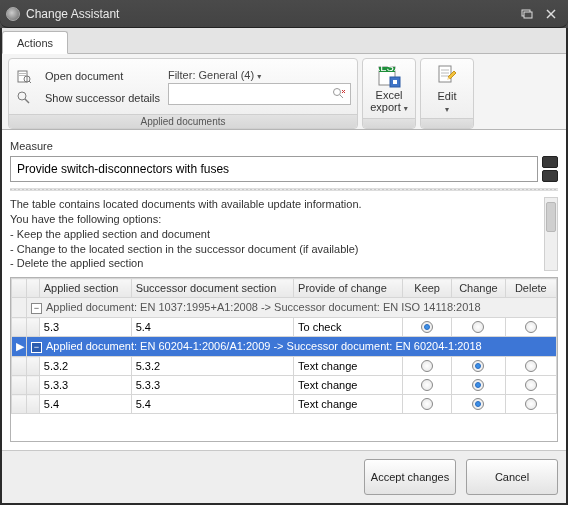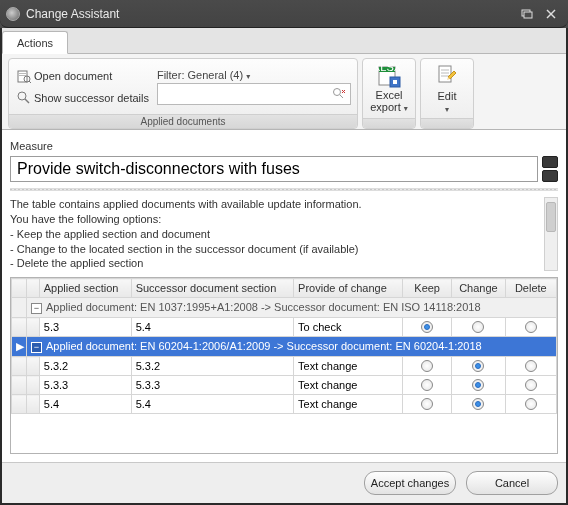--- a/index.html
+++ b/index.html
@@ -13,35 +13,35 @@
   
   .tab-strip { height:26px; display:flex; align-items:flex-end; background:#e4e4e4; padding-left:0; border-bottom:1px solid #b7b7b7;}
   .tab { padding:5px 14px 4px; background:#fff; border:1px solid #b7b7b7; border-bottom:1px solid #fff; border-radius:3px 3px 0 0; position:relative; top:1px; color:#333;}
   .ribbon { background:#f4f4f4; border-bottom:1px solid #b5b5b5; padding:4px 6px 0; }
   .ribbon-groups { display:flex; gap:4px; align-items: stretch; }
   .rg { border:1px solid #cfcfcf; background:linear-gradient(#fdfdfd,#ececec); border-radius:4px; display:flex; flex-direction:column;}
   .rg-body { padding:4px 6px; display:flex; gap:6px; align-items:center; flex:1;}
   .rg-footer { text-align:center; font-size:10px; color:#555; background:linear-gradient(#e2e2e2,#d7d7d7); border-top:1px solid #cfcfcf; border-radius:0 0 4px 4px; padding:1px 4px; }
   .doc-group { width: 350px; }
   .doc-group .col1 { display:flex; flex-direction:column; gap:4px; }
-  .link-btn { display:flex; align-items:center; gap:3px; color:#333; padding:2px 2px; cursor:pointer;}
+  .link-btn { display:flex; align-items:center; gap:14px; color:#333; padding:2px 2px; cursor:pointer;}
   .ico { width:14px; height:14px; display:inline-block; flex-shrink:0; }
   .doc-group .col2 { display:flex; flex-direction:column; gap:2px; flex:1;}
   .filter-label { color:#444; font-size:11px; }
   .search-wrap { display:flex; align-items:center; border:1px solid #b9b9b9; background:#fff; height:22px; padding:0 4px;}
   .search-wrap input { border:none; outline:none; flex:1; font-size:11px; }
   .big-btn { width:48px; display:flex; flex-direction:column; align-items:center; justify-content:center; gap:1px; padding:2px 4px; color:#333; cursor:pointer; }
   .big-btn .big-ico { width:26px; height:26px; display:flex; align-items:center; justify-content:center;}
   .dd-arrow { font-size:8px; color:#555; }
 
   
   .content { flex:1; display:flex; flex-direction:column; padding:8px; min-height:0;}
   .measure-label { color:#333; margin: 2px 0 4px 0; }
   .measure-row { display:flex; gap:4px; }
-  .measure-input { flex:1; border:1px solid #9c9c9c; height:26px; padding:2px 6px; font-size:16px; }
+  .measure-input { flex:1; border:1px solid #9c9c9c; height:26px; padding:2px 6px; font-size:12px; }
   .side-btns { width:16px; display:flex; flex-direction:column;}
   .side-b { flex:1; background:#3a3a3a; border:1px solid #222; border-radius:2px; cursor:pointer;}
   .side-b + .side-b { margin-top:2px; }
 
   .divider { height:3px; background: repeating-linear-gradient(90deg,#c8c8c8 0 2px,#e8e8e8 2px 4px); margin:6px 0; border-top:1px solid #ddd; border-bottom:1px solid #ddd;}
 
   .info-row { display:flex; gap:4px; }
   .info-text { flex:1; color:#333; line-height:1.35; }
   .info-scroll { width:14px; background:#efefef; border:1px solid #d0d0d0; position:relative;}
   .info-scroll .thumb { position:absolute; left:1px; right:1px; top:4px; height:30px; background:#cfcfcf; border:1px solid #b8b8b8; border-radius:2px;}
@@ -58,21 +58,21 @@
   .group-row .exp { display:inline-flex; width:11px; height:11px; border:1px solid #888; align-items:center; justify-content:center; font-size:9px; line-height:9px; margin-right:4px; background:#fff; color:#444;}
   .group-row.selected .exp { border-color:#fff; background:#2b5cb0; color:#fff;}
   .radio { width:12px; height:12px; border:1px solid #888; border-radius:50%; margin:auto; display:block; position:relative; background:radial-gradient(#fff,#e4e4e4);}
   .radio.checked::after { content:""; position:absolute; inset:2px; border-radius:50%; background:#3d8fe6; border:1px solid #2a6cc0;}
   td.center { text-align:center;}
   .row-indicator { background:linear-gradient(#f7f7f7,#e8e8e8); text-align:center; color:#555;}
   .grid-pad { flex:1; background:#fff; }
 
   
   .footer { background:#eeeeee; border-top:1px solid #c8c8c8; padding:8px; display:flex; justify-content:flex-end; gap:10px; }
-  .btn { min-width:92px; height:24px; border:1px solid #a0a0a0; background:linear-gradient(#fefefe,#e3e3e3); border-radius:11px; cursor:pointer; font-size:11px; color:#222;}
+  .btn { min-width:92px; height:36px; border:1px solid #a0a0a0; background:linear-gradient(#fefefe,#e3e3e3); border-radius:3px; cursor:pointer; font-size:11px; color:#222;}
 
   svg { display:block; }
   .col-keep, .col-change, .col-delete { width:48px; text-align:center;}
 </style>
 </head>
 <body>
 
 <div class="title-bar">
   <div class="logo"></div>
   <div class="title">Change Assistant</div>
@@ -197,21 +197,21 @@
       <div class="side-btns">
         <div class="side-b"></div>
         <div class="side-b"></div>
       </div>
     </div>
 
     <div class="divider"></div>
 
     <div class="info-row">
       <div class="info-text">
-        <div>The table contains applied documents with available update information.</div>
+        <div>The table contains located documents with available update information.</div>
         <div>You have the following options:</div>
         <div>- Keep the applied section and document</div>
         <div>- Change to the located section in the successor document (if available)</div>
         <div>- Delete the applied section</div>
       </div>
       <div class="info-scroll">
           <div class="thumb"></div>
         </div>
     </div>
 

